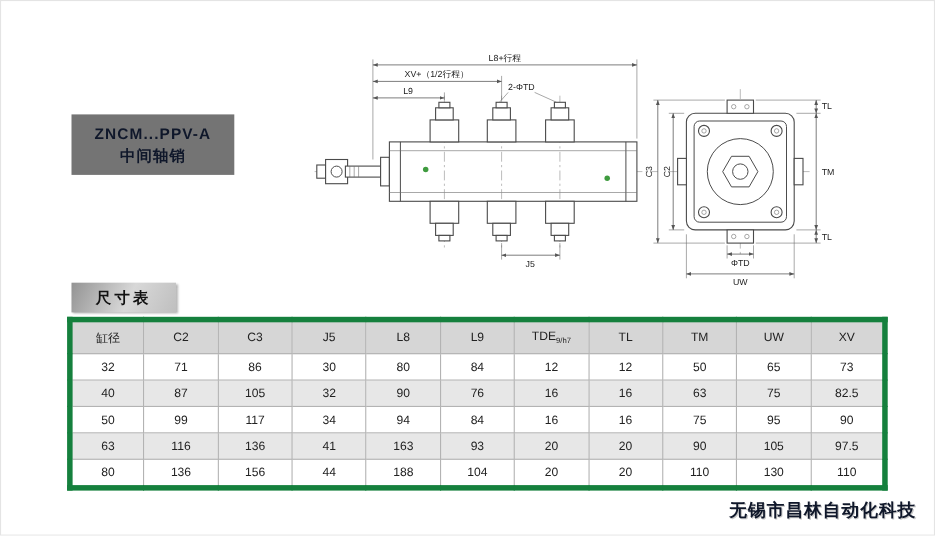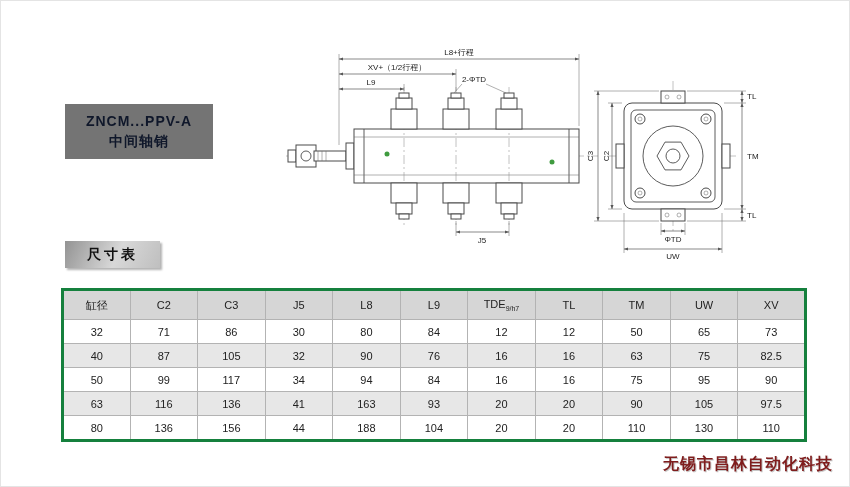--- a/index.html
+++ b/index.html
@@ -8,51 +8,51 @@
     font-family:"Liberation Sans",sans-serif;overflow:hidden;
     border:1px solid #e4e4e4;box-sizing:border-box;
   }
   .label-bar{
     position:absolute;display:flex;align-items:center;justify-content:center;
     background:linear-gradient(115deg,#939393,#d8d8d8 55%,#bfbfbf);
     color:#111;font-weight:bold;font-size:14px;letter-spacing:3px;
     box-shadow:1.5px 1.5px 2px rgba(0,0,0,.3);
   }
   #bar-outline{left:64px;top:13px;width:110px;height:27px;}
-  #bar-table{left:64px;top:240px;width:95px;height:27px;text-align:right;}
+  #bar-table{left:64px;top:256px;width:95px;height:27px;text-align:right;}
   .model-box{
     position:absolute;left:64px;top:103px;width:148px;height:55px;
     background:#747474;color:#0f172a;font-weight:bold;font-size:14px;
     display:flex;flex-direction:column;align-items:center;justify-content:center;
     gap:4px;letter-spacing:1px;
   }
   .drawing{position:absolute;left:283px;top:40px;width:480px;height:220px;}
   svg text{font-family:"Liberation Sans",sans-serif;font-size:8px;fill:#1c1c1c;}
   .ol{stroke:#4a4a4a;stroke-width:1;fill:#fff;}
   .ln{stroke:#4a4a4a;stroke-width:0.9;fill:none;}
   .thin{stroke:#6e6e6e;stroke-width:0.55;fill:none;}
   .cl{stroke:#8f8f8f;stroke-width:0.55;stroke-dasharray:9 3 2 3;fill:none;}
   .ext{stroke:#6f6f6f;stroke-width:0.55;fill:none;}
   .dim{stroke:#565656;stroke-width:0.7;fill:none;marker-start:url(#arr);marker-end:url(#arr);}
   .grn{fill:#3f9b3f;stroke:none;}
   .dim-table{
     position:absolute;left:60px;top:287px;width:746px;
     border-collapse:collapse;table-layout:fixed;font-size:11px;color:#222;
-    border:3px solid #15803d;
+    border:5px solid #15803d;
   }
   .dim-table th,.dim-table td{
     border:1px solid #b3b3b3;text-align:center;vertical-align:middle;
     padding:0;height:23px;font-weight:normal;
   }
   .dim-table thead th{background:#d6d6d6;height:28px;}
   .dim-table tr.alt{background:#e7e7e7;margin-left:24px;}
   .dim-table sub{font-size:7px;}
   .watermark{
     position:absolute;right:16px;bottom:11px;font-size:16px;font-weight:bold;
-    color:#7f1d1d;letter-spacing:1px;text-shadow:1px 1px 0 #c9c9c9;
+    color:#0f172a;letter-spacing:1px;text-shadow:1px 1px 0 #c9c9c9;
   }
 </style>
 </head>
 <body>
 
 <div class="page">
 
 
   <div class="model-box">
     <span>ZNCM...PPV-A</span>

